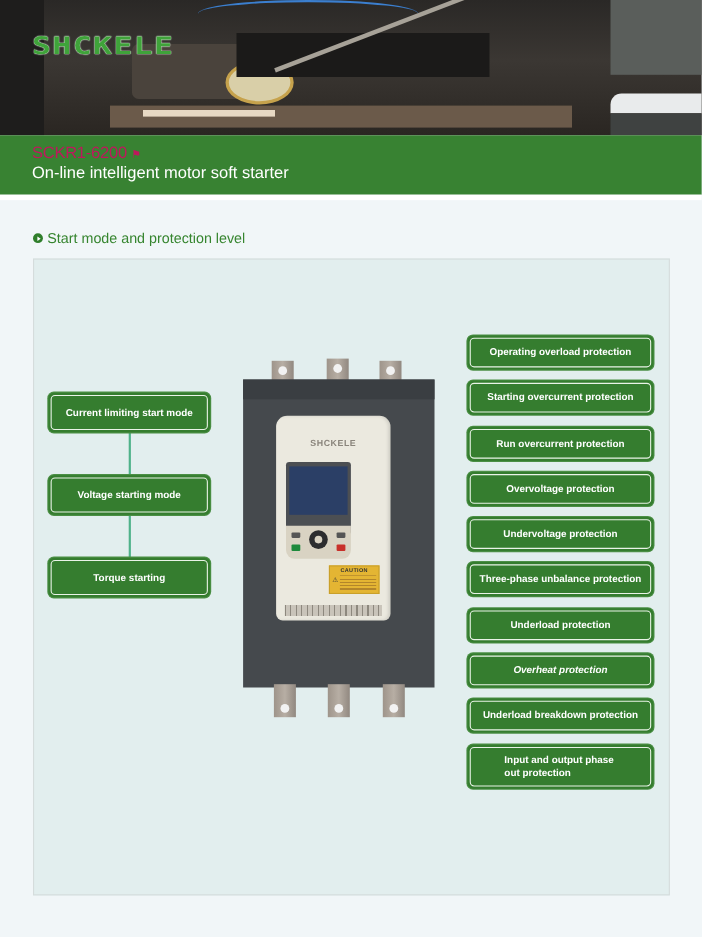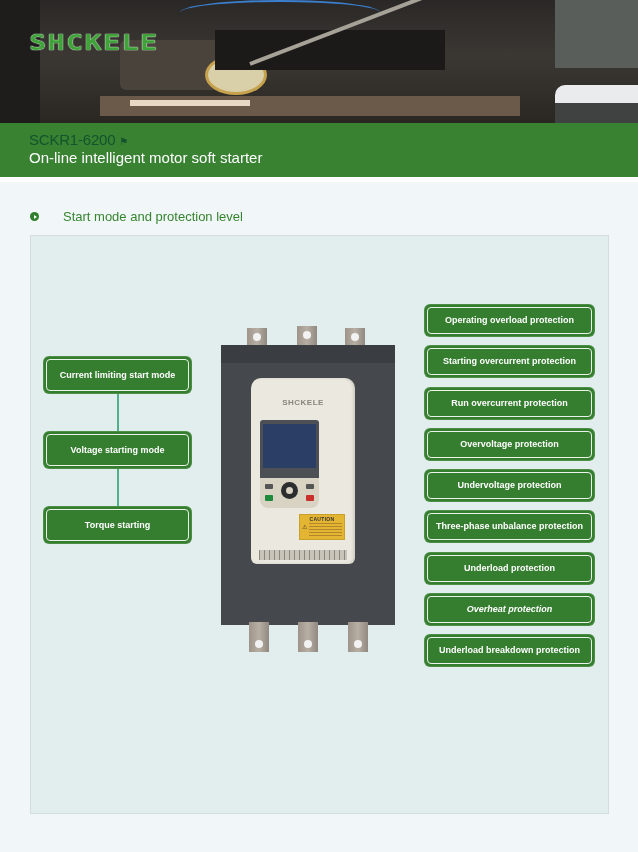--- a/index.html
+++ b/index.html
@@ -7,25 +7,25 @@
   .page { position:relative; width:638px; height:852px; background:#f1f6f8;padding-left:36px; }
 
   
   .hero { position:absolute; left:0; top:0; width:638px; height:123px; overflow:hidden;
     background: linear-gradient(180deg,#2a2826 0%,#3b3733 45%,#2a2622 100%); }
   .hero .blk { position:absolute; }
   .logo { position:absolute; left:29px; top:30px; font-family:"DejaVu Sans Mono", monospace; font-weight:bold;
     font-size:22px; letter-spacing:1px; color:#3fa33a; text-shadow:0 0 1px #fff, 0 0 1px #cfe9c9; transform:scaleX(1.3); transform-origin:left; }
 
   .title-band { position:absolute; left:0; top:123px; width:638px; height:54px; background:#388232; }
-  .model { position:absolute; left:29px; top:131px; font-size:15px; color:#14532d; letter-spacing:-0.2px; }
+  .model { position:absolute; left:29px; top:131px; font-size:15px; color:#be185d; letter-spacing:-0.2px; }
   .subtitle { position:absolute; left:29px; top:149px; font-size:15px; color:#fff; }
   .white-strip { position:absolute; left:0; top:177px; width:638px; height:5px; background:#ffffff; }
 
-  .section-head { position:absolute; left:30px; top:209px; display:flex; align-items:center; gap:24px; }
+  .section-head { position:absolute; left:30px; top:209px; display:flex; align-items:center; gap:4px; }
   .bullet { width:9px; height:9px; border-radius:50%; background:#2f7e2b; position:relative; }
   .bullet::after { content:""; position:absolute; left:3.5px; top:2.5px; border-left:3px solid #fff; border-top:2px solid transparent; border-bottom:2px solid transparent; }
   .section-title { font-size:13px; color:#36852f; }
 
   .panel { position:absolute; left:30px; top:235px; width:579px; height:579px; background:#e2eeee; border:1px solid #d5dcdc; }
 
   .gbox { position:absolute; background:#357d2f; border-radius:5px; display:flex; align-items:center; justify-content:center;
     color:#fff; font-weight:bold; font-size:9px; text-align:center; line-height:11px; box-shadow: 0 0 0 1px #4b8f45; }
   .gbox::before { content:""; position:absolute; inset:2px; border:1px solid #e9f3e7; border-radius:4px; pointer-events:none; }
   .gbox span { position:relative; padding:0 4px; }
@@ -124,20 +124,23 @@
     </div>
   <div class="gbox right-box" style="top:553px;">
       <span>Underload protection</span>
     </div>
   <div class="gbox right-box" style="top:594px;font-style:italic;">
       <span>Overheat protection</span>
     </div>
   <div class="gbox right-box" style="top:635px;">
       <span>Underload breakdown protection</span>
     </div>
+  <div class="gbox right-box" style="top:677px;height:40px;text-align:left;">
+      <span style="width:110px;display:block;">Input and output phase out protection</span>
+    </div>
 
   <div class="device">
     <div class="lug" style="left:26px;top:2px;height:36px;">
         <div class="hole" style="top:5px;"></div>
       </div>
     <div class="lug" style="left:76px;top:0;height:36px;">
         <div class="hole" style="top:5px;"></div>
       </div>
     <div class="lug" style="left:124px;top:2px;height:36px;">
         <div class="hole" style="top:5px;"></div>

